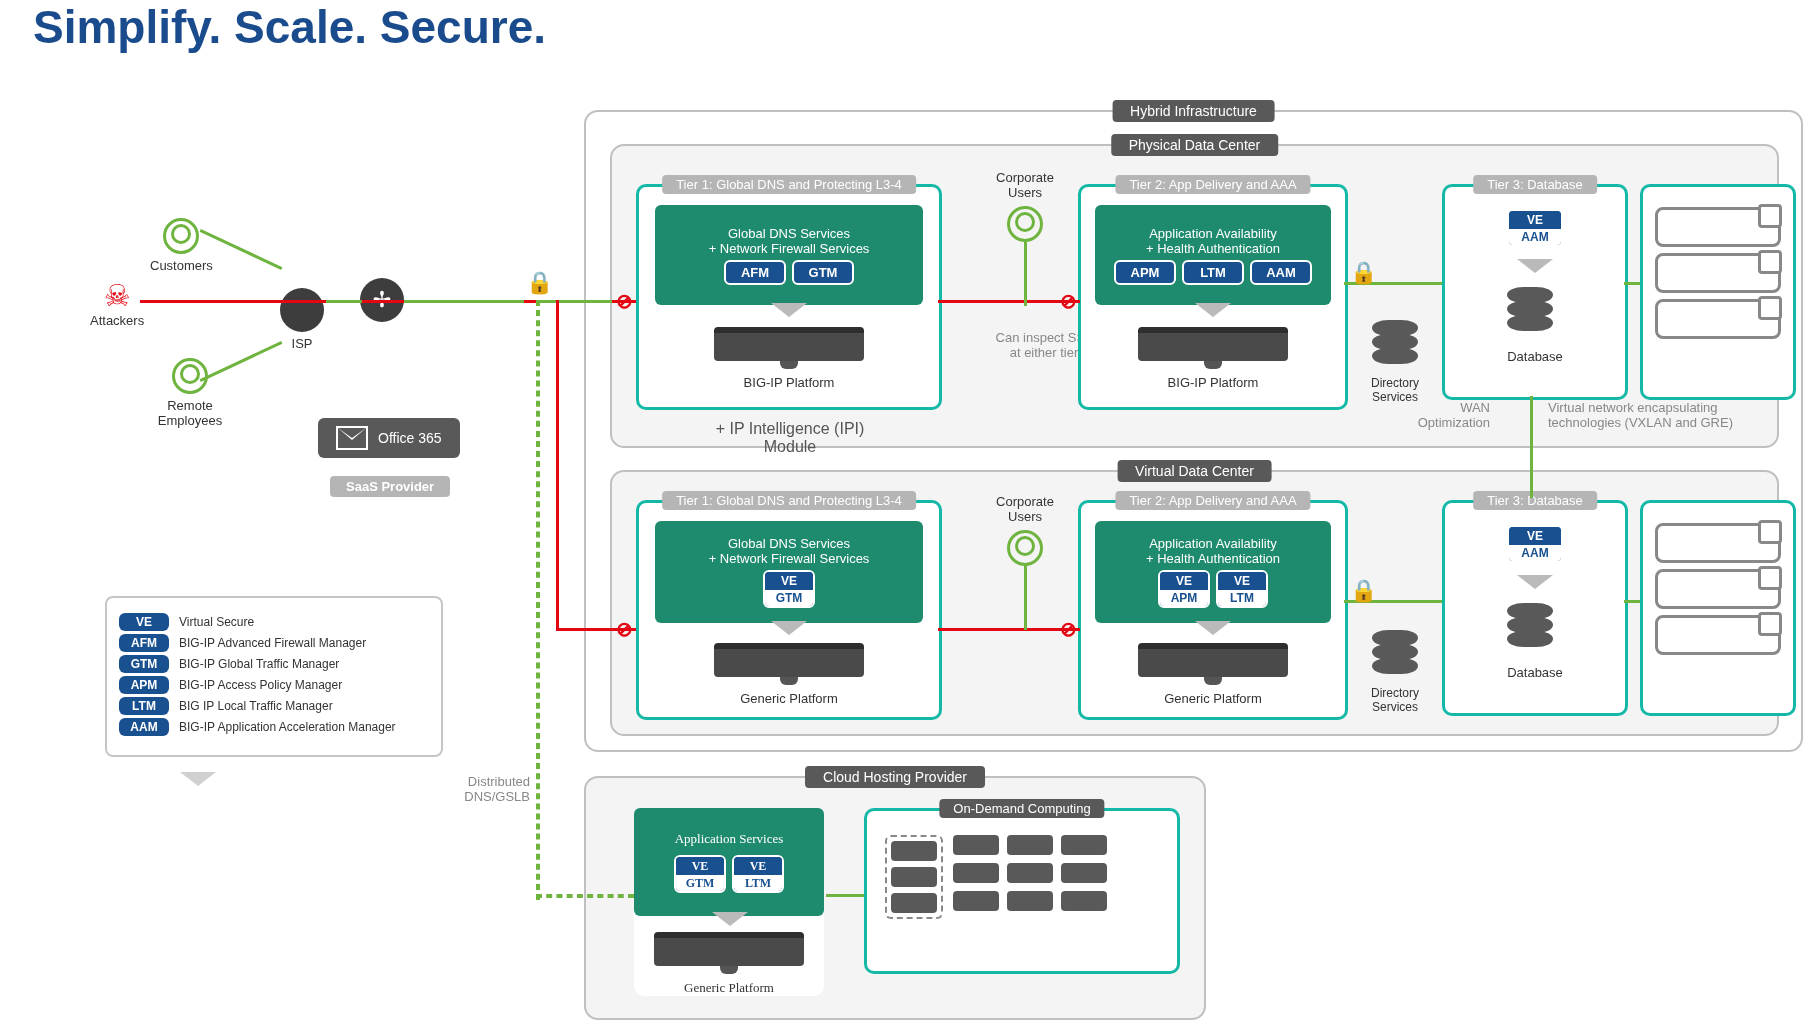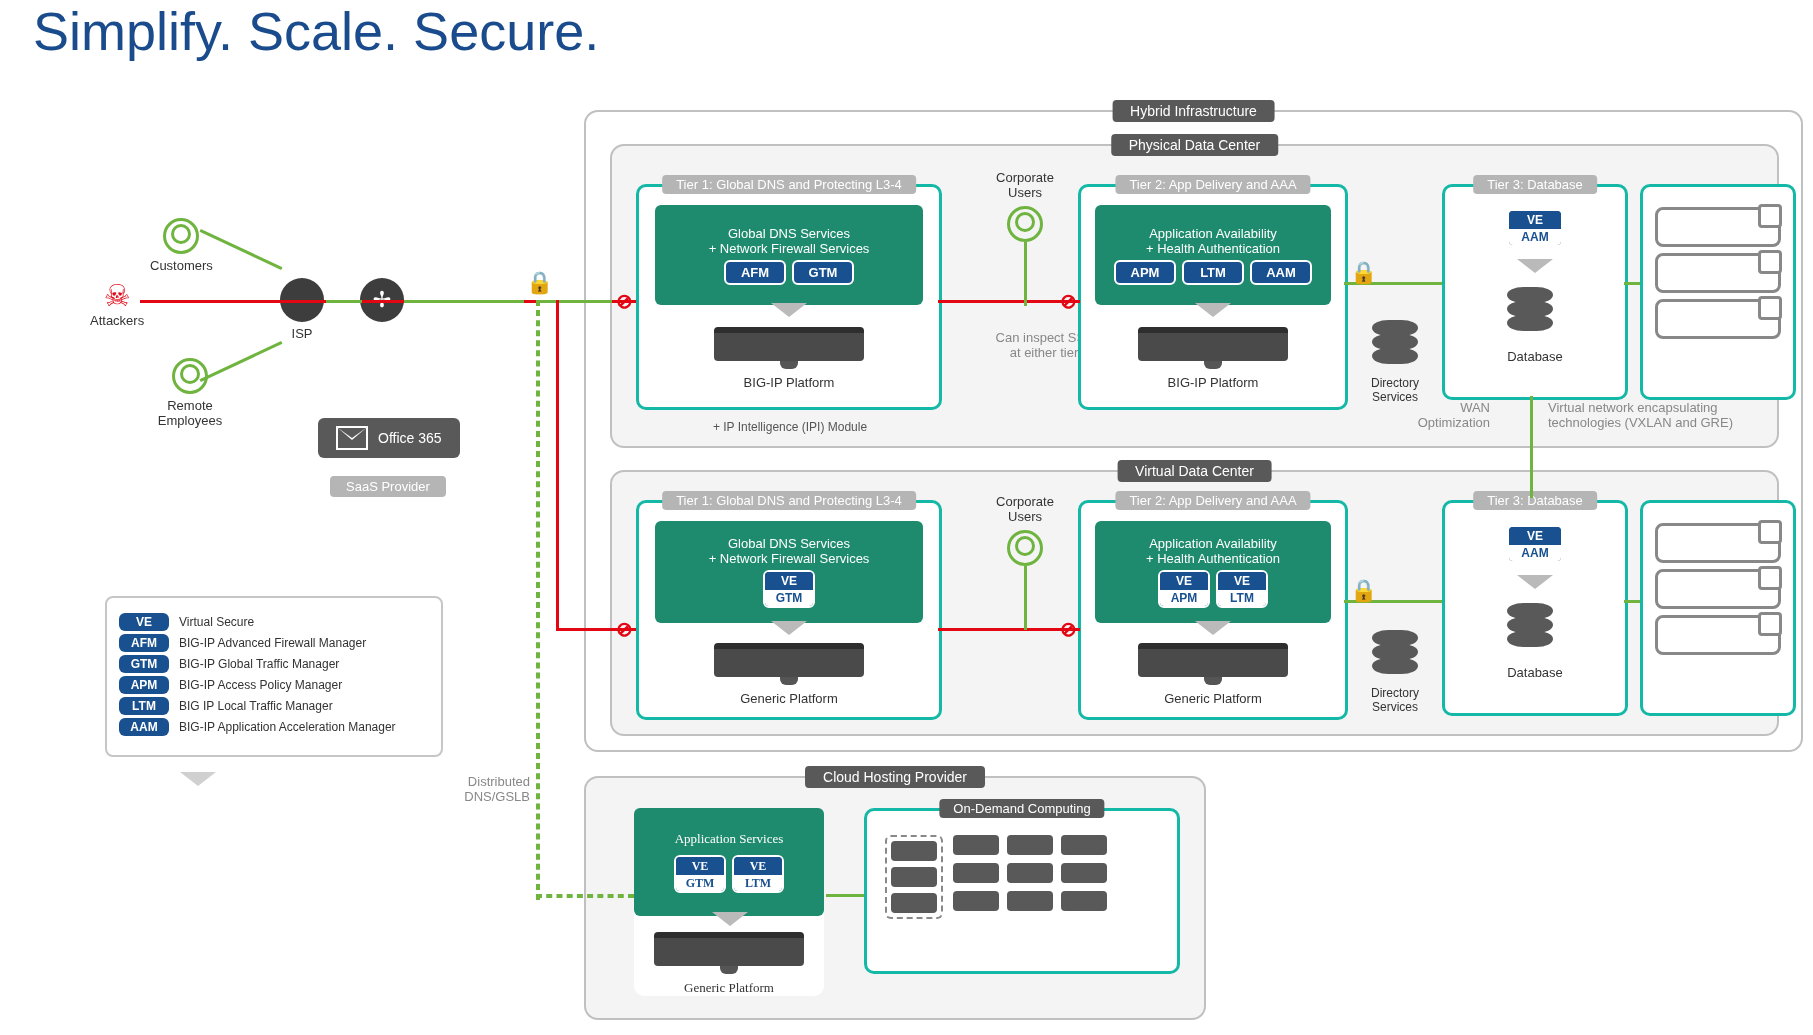--- a/index.html
+++ b/index.html
@@ -1,17 +1,17 @@
 <!DOCTYPE html>
 <html><head>
 <meta charset="utf-8">
 <style>
   html,body{margin:0;padding:0;background:#fff;font-family:Arial,Helvetica,sans-serif;color:#333;font-size:12px;}
   .canvas{position:relative;width:1813px;height:1035px;}
-  .title{position:absolute;left:33px;top:0px;font-size:54px;font-weight:normal;color:#1a4b8c;}
+  .title{position:absolute;left:33px;top:0px;font-size:46px;font-weight:bold;color:#1a4b8c;}
   
   .dcbox{position:absolute;border:2px solid #c0c0c0;border-radius:14px;background:transparent;}
   .dcbox.fill{background:#f4f4f5;}
   .dcbox > .dclabel{
     position:absolute;top:-12px;left:50%;transform:translateX(-50%);
     background:#595959;color:#fff;font-size:14px;padding:3px 18px;border-radius:4px;white-space:nowrap;
   }
   .innerbox{position:absolute;border:3px solid #14b8a6;border-radius:10px;background:#fff;}
   .innerbox > .inlabel{
     position:absolute;top:-12px;left:50%;transform:translateX(-50%);
@@ -23,21 +23,21 @@
   .chip{background:#19508f;color:#fff;border:2px solid #fff;border-radius:6px;
     font-weight:bold;font-size:13px;min-width:46px;text-align:center;padding:4px 6px;line-height:1;}
   .chip.split{padding:0;overflow:hidden;}
   .chip.split .top{background:#19508f;color:#fff;padding:3px 6px;font-size:12px;}
   .chip.split .bot{background:#fff;color:#19508f;padding:2px 6px;font-size:12px;font-weight:bold;}
   .platbox{display:flex;flex-direction:column;align-items:center;position:absolute;}
   .platimg{width:150px;height:28px;background:#4a4a4a;border-radius:4px;position:relative;border-top:6px solid #2e2e2e;}
   .platimg::after{content:"";position:absolute;bottom:-8px;left:50%;transform:translateX(-50%);
     width:18px;height:8px;background:#555;border-radius:0 0 6px 6px;}
   .platlabel{margin-top:14px;font-size:13px;color:#333;}
-  .smalltxt{font-size:12px;color:#555;text-align:center;}
+  .smalltxt{font-size:16px;color:#555;text-align:center;}
   
   .actor{position:absolute;text-align:center;font-size:13px;color:#333;}
   .skull{color:#e30613;font-size:30px;}
   .usercircle{width:30px;height:30px;border:3px solid #6fb43f;border-radius:50%;position:relative;margin:0 auto;}
   .usercircle::after{content:"";position:absolute;width:14px;height:14px;border:3px solid #6fb43f;border-radius:50%;
     left:5px;top:3px;}
   .globe{width:44px;height:44px;border-radius:50%;background:#3d3d3d;position:relative;}
   .arrows{width:44px;height:44px;border-radius:50%;background:#3d3d3d;color:#fff;display:flex;align-items:center;justify-content:center;font-size:22px;}
   .lock{color:#6fb43f;font-size:22px;}
   .nosign{color:#e30613;font-size:20px;font-weight:bold;}
@@ -313,33 +313,33 @@
   <div>Attackers</div>
 </div>
 <div class="actor" style="left:150px;top:218px;">
   <div class="usercircle"></div>
   <div style="margin-top:4px;">Customers</div>
 </div>
 <div class="actor" style="left:150px;top:358px;">
   <div class="usercircle"></div>
   <div style="margin-top:4px;width:80px;">Remote Employees</div>
 </div>
-<div class="actor" style="left:280px;top:278px;">
+<div class="actor" style="left:280px;top:288px;">
   <div class="globe"></div>
   <div style="margin-top:4px;">ISP</div>
 </div>
 <div style="position:absolute;left:360px;top:278px;">
   <div class="arrows">✢</div>
 </div>
 
 <div class="office" style="left:318px;top:418px;">
   <span class="envelope"></span>
   <span>Office 365</span>
 </div>
-<div style="position:absolute;left:330px;top:476px;background:#b5b5b5;color:#fff;border-radius:4px;padding:3px 16px;font-size:13px;">SaaS Provider</div>
+<div style="position:absolute;left:330px;top:476px;background:#b5b5b5;color:#fff;border-radius:4px;padding:3px 16px;font-size:13px;font-weight:bold;">SaaS Provider</div>
 
 <div class="lnr" style="left:140px;top:300px;width:496px;height:3px;"></div>
 <div class="nosign" style="position:absolute;left:616px;top:289px;">⊘</div>
 
 <div class="lnr" style="left:938px;top:300px;width:142px;height:3px;"></div>
 <div class="nosign" style="position:absolute;left:1060px;top:289px;">⊘</div>
 
 <div class="ln" style="left:196px;top:248px;width:90px;height:3px;transform:rotate(25deg);"></div>
 <div class="ln" style="left:196px;top:360px;width:90px;height:3px;transform:rotate(-25deg);"></div>
 <div class="ln" style="left:326px;top:300px;width:36px;height:3px;"></div>

